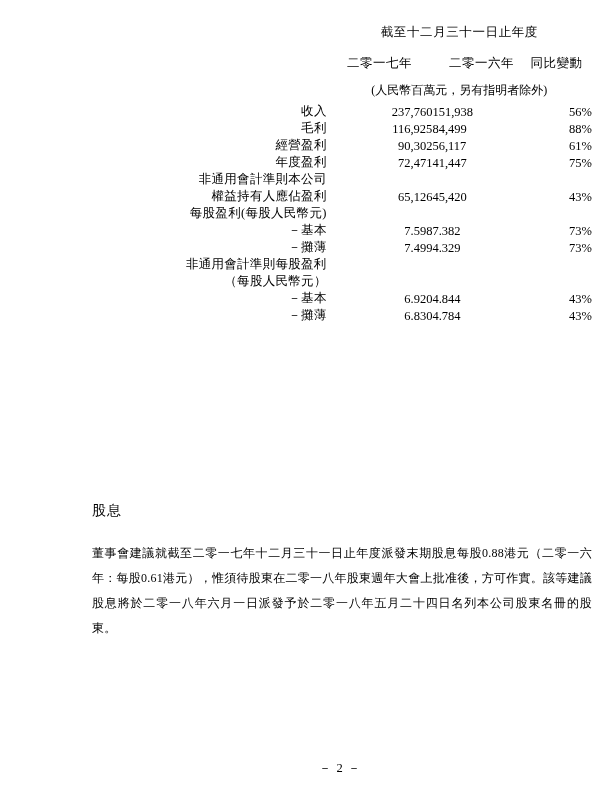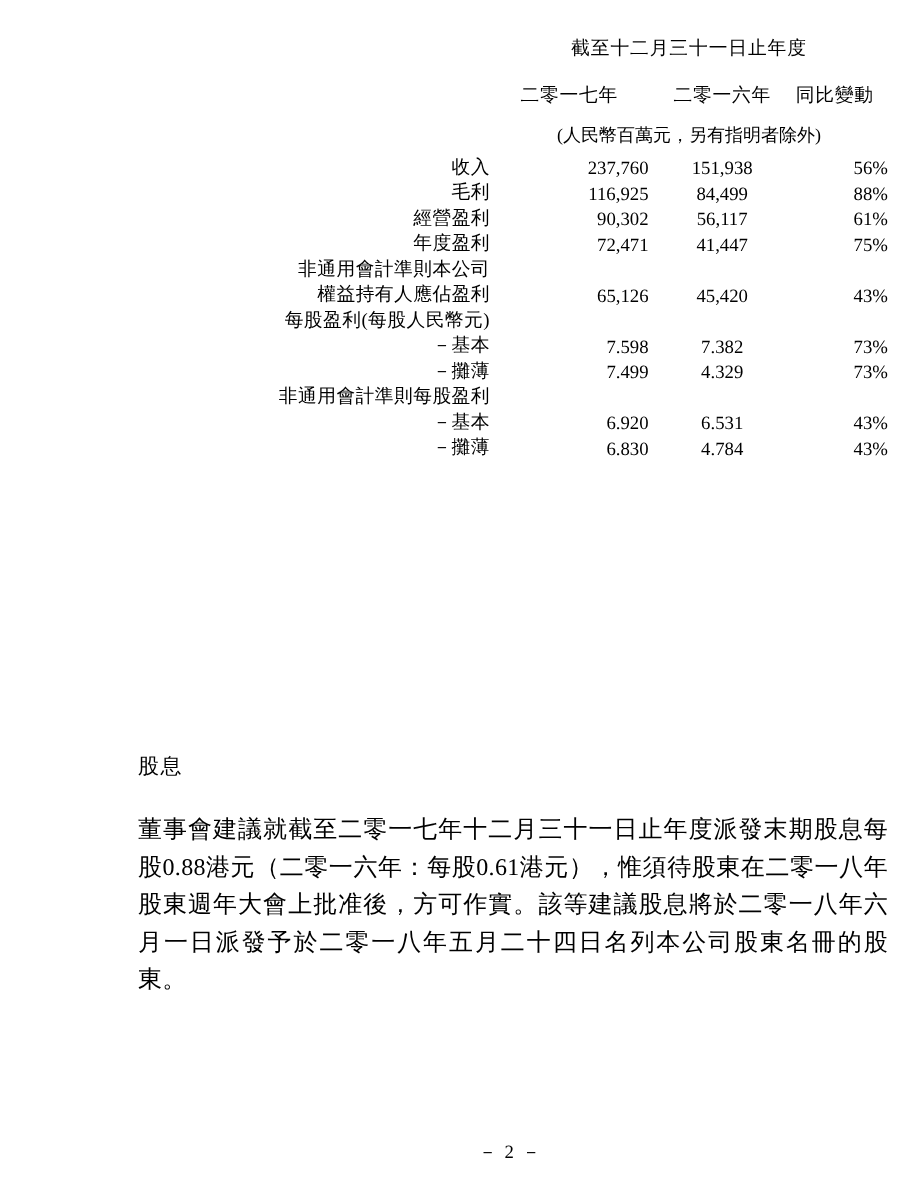--- a/index.html
+++ b/index.html
@@ -46,21 +46,21 @@
   td.col1 {
     width: 108px;
     text-align: right;
     padding-top: 10px;
     padding-bottom: 2px;
     font-weight: bold;
     white-space: nowrap;
   }
   td.col2 {
     width: 100px;
-    text-align: center;
+    text-align: left;
     padding-top: 10px;
     padding-bottom: 2px;
     white-space: nowrap;
   }
   td.col3 {
     width: 62px;
     text-align: right;
     padding-top: 10px;
     padding-bottom: 2px;
     white-space: nowrap;
@@ -103,21 +103,21 @@
     top: 502px;
     font-size: 14px;
     font-weight: normal;
     letter-spacing: 1px;
   }
   .body-text {
     position: absolute;
     left: 56px;
     top: 541px;
     width: 500px;
-    font-size: 16px;
+    font-size: 12px;
     line-height: 25px;
     text-align: justify;
     letter-spacing: 0.2px;
   }
   .page-number {
     position: absolute;
     left: 0;
     top: 760px;
     width: 608px;
     text-align: center;
@@ -204,23 +204,29 @@
         <td class="col3">73%</td>
       </tr>
 
       <tr class="gap-small">
         <td class="label">非通用會計準則每股盈利</td>
         <td class="col1"></td>
         <td class="col2"></td>
         <td class="col3"></td>
       </tr>
       <tr class="tight">
+        <td class="label indent2">（每股人民幣元）</td>
+        <td class="col1"></td>
+        <td class="col2"></td>
+        <td class="col3"></td>
+      </tr>
+      <tr class="tight">
         <td class="label indent2">－基本</td>
         <td class="col1">6.920</td>
-        <td class="col2">6.531</td>
+        <td class="col2">4.844</td>
         <td class="col3">43%</td>
       </tr>
       <tr class="tight">
         <td class="label indent2">－攤薄</td>
         <td class="col1">6.830</td>
         <td class="col2">4.784</td>
         <td class="col3">43%</td>
       </tr>
     </tbody>
   </table>

